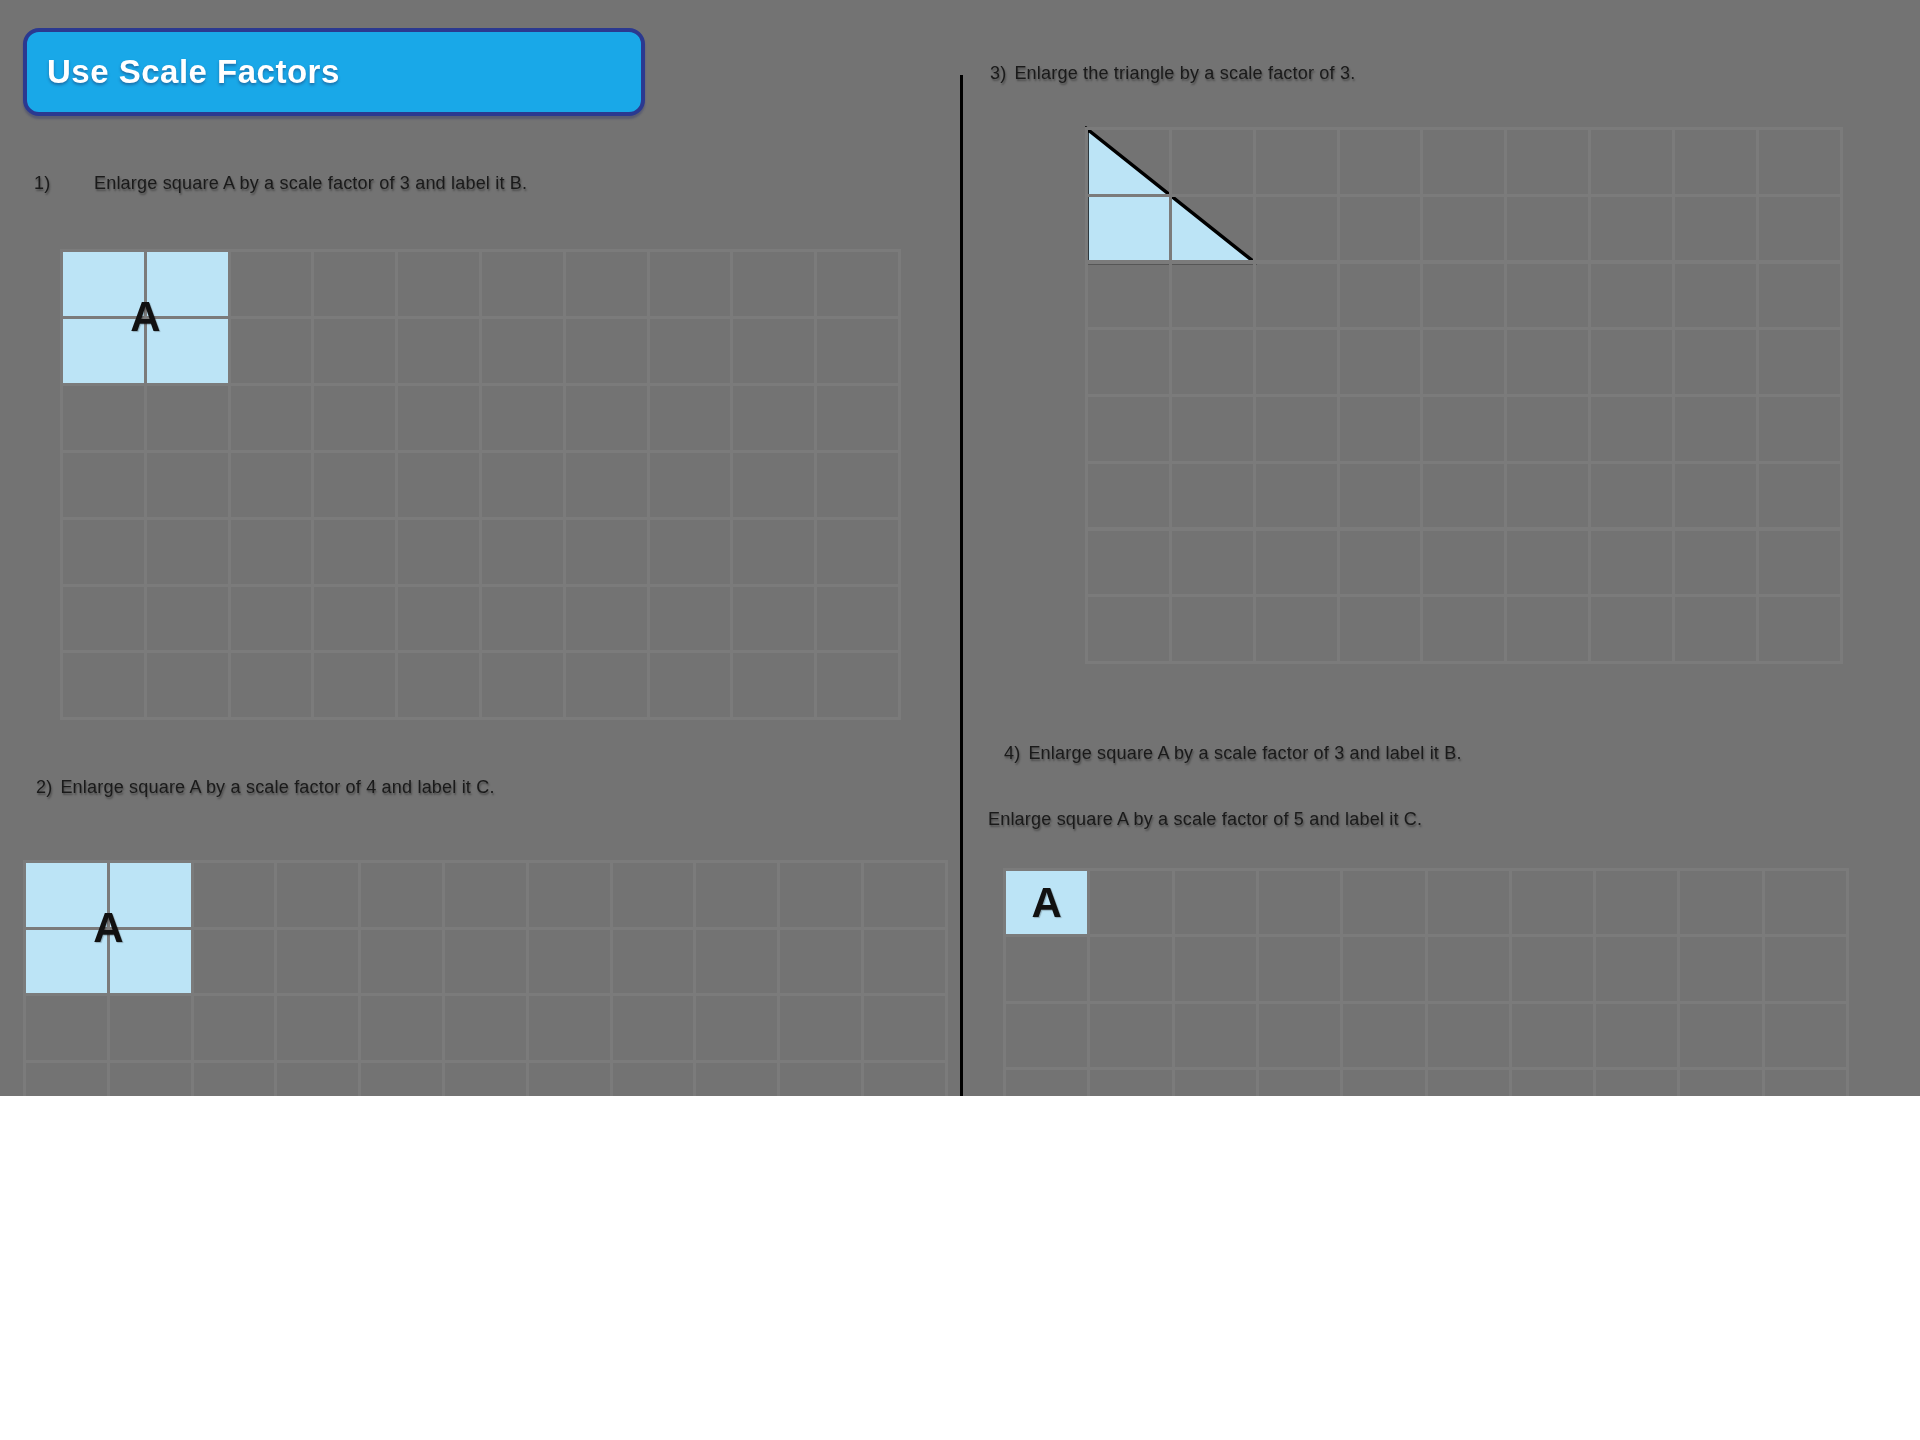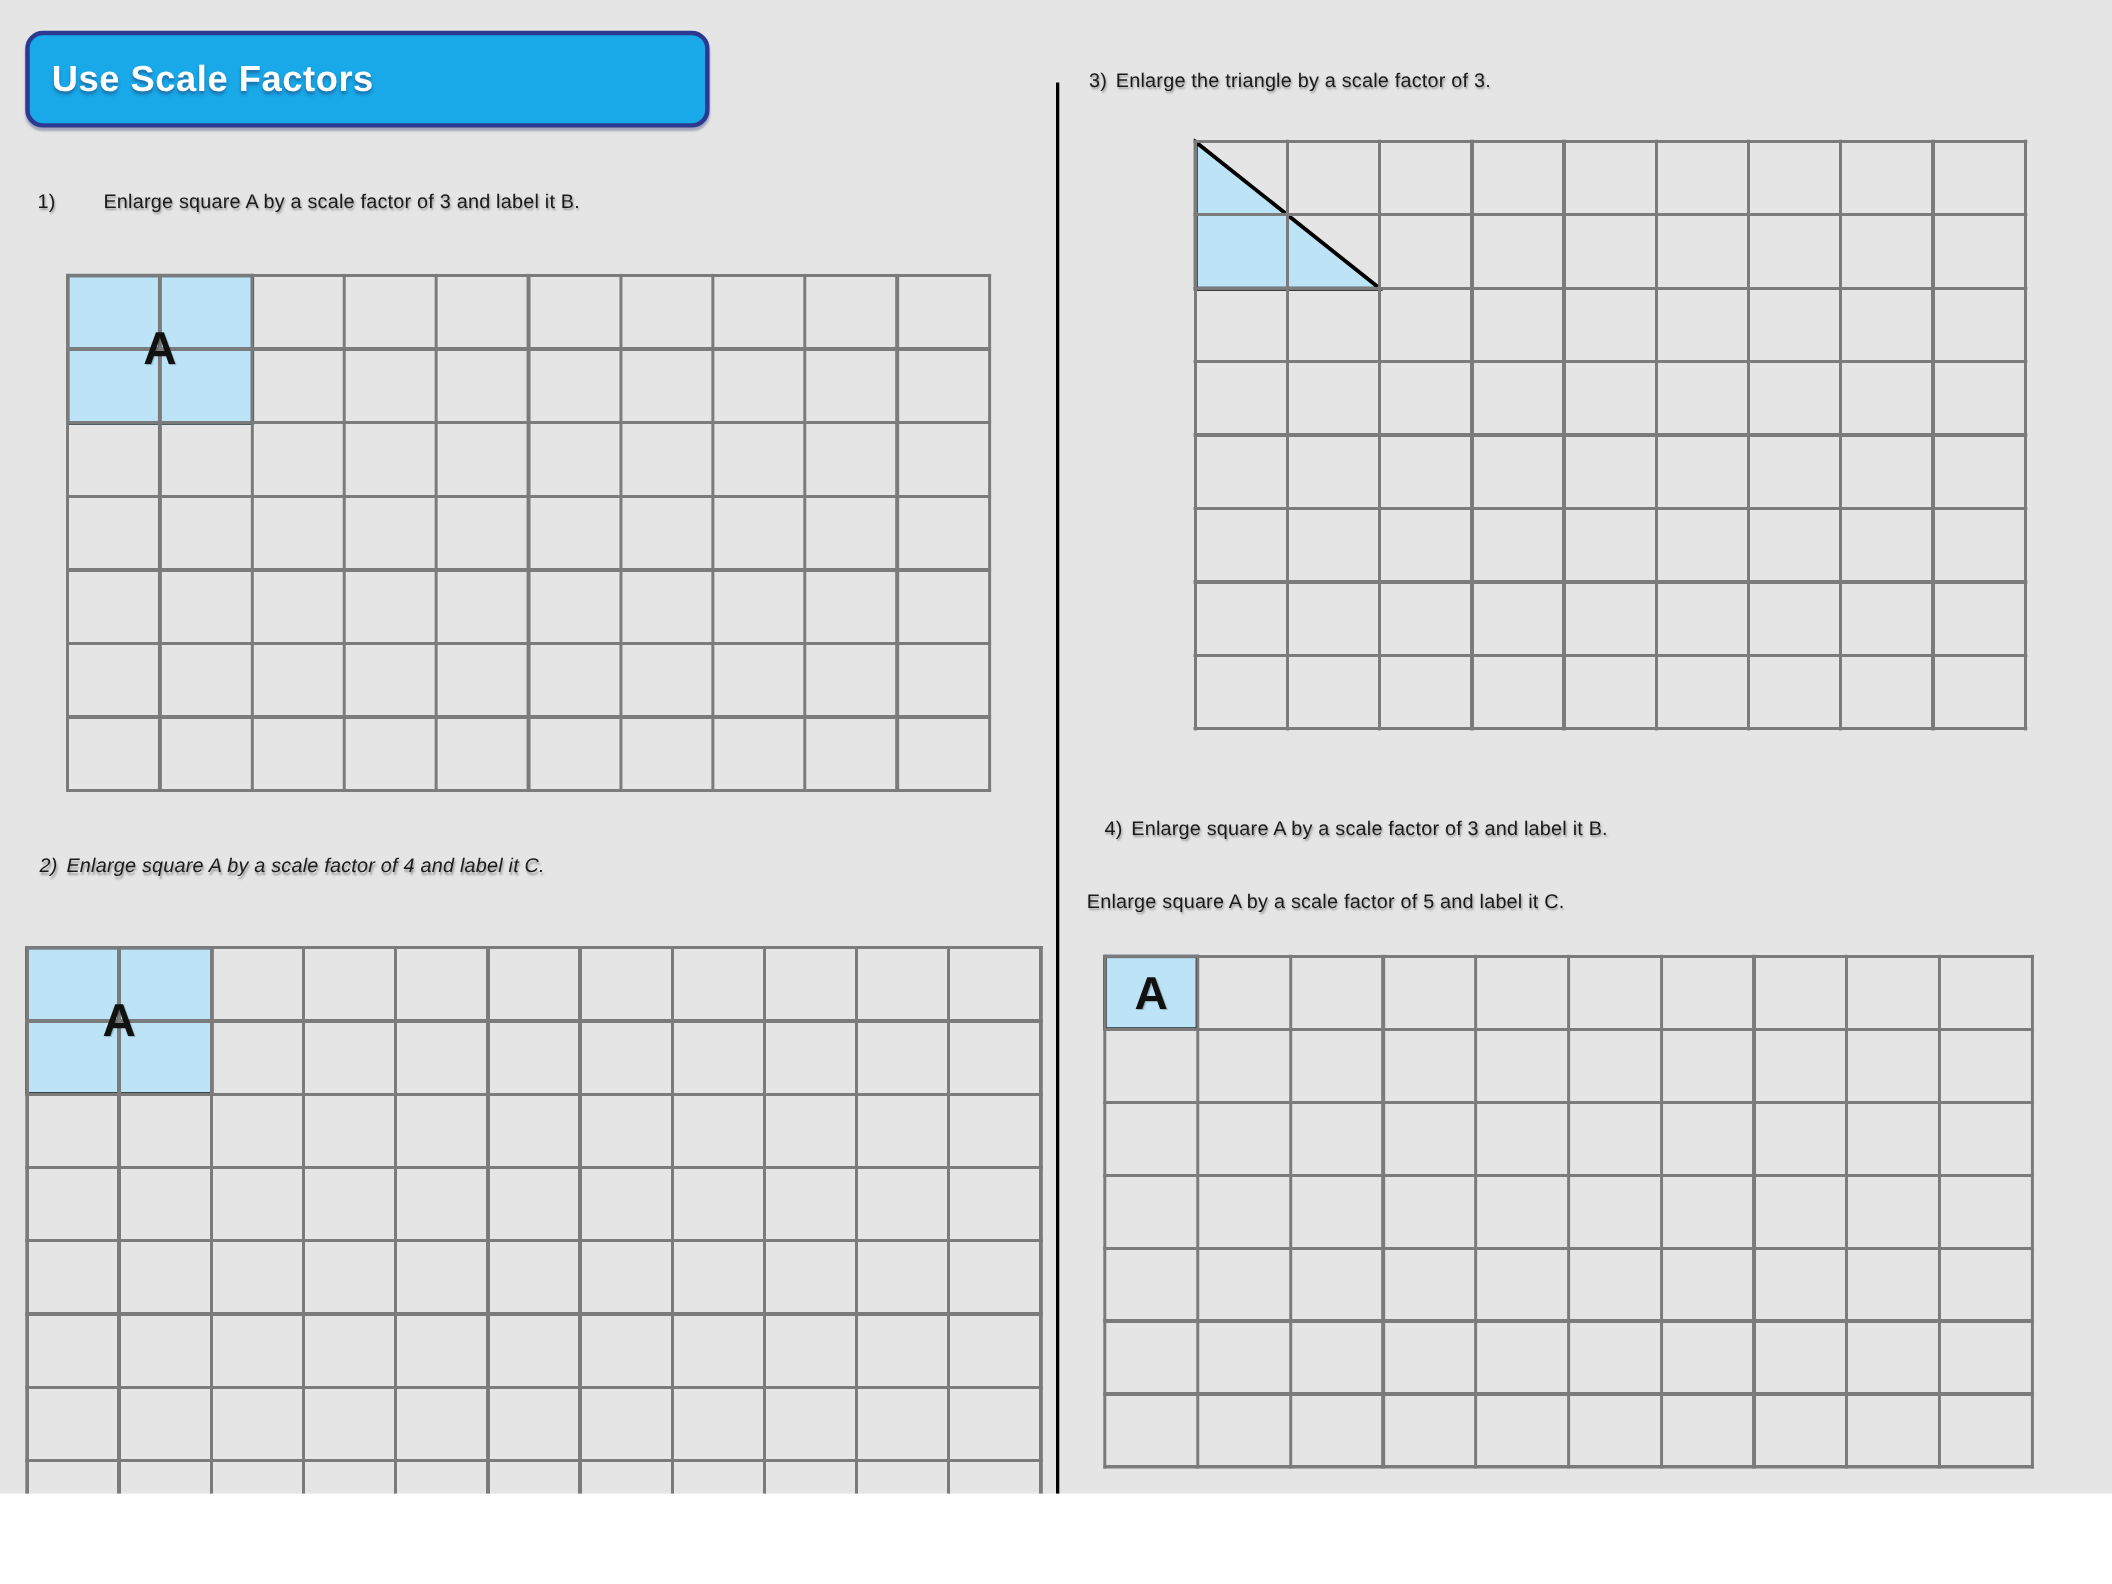--- a/index.html
+++ b/index.html
@@ -1,19 +1,19 @@
 <!DOCTYPE html>
 <html><head>
 <meta charset="utf-8">
 <style>
   html,body{margin:0;padding:0;background:#fff;}
   #page{
     position:relative;
-    width:1920px;height:1358px;
-    background:#e5e5e5;
+    width:1920px;height:1096px;
+    background:#737373;
     font-family:"Liberation Sans", sans-serif;
     overflow:hidden;
   }
   
   .banner{
     position:absolute;left:23px;top:28px;width:622px;height:88px;
     background:#19A8E8;
     border:4px solid #2B3990;
     border-radius:16px;
     box-sizing:border-box;
@@ -29,21 +29,21 @@
   }
   
   .problem-text{
     position:absolute;
     font-size:18px;color:#1a1a1a;
     line-height:30px;white-space:nowrap;
     letter-spacing:0.2px;
     text-shadow:1px 2px 2px rgba(0,0,0,0.35);
   }
   #p1{left:34px;top:168px;}
-  #p2{left:36px;top:772px;font-style:italic;}
+  #p2{left:36px;top:772px;}
   #p3{left:990px;top:58px;}
   #p4a{left:988px;top:738px;margin-left:16px;}
   #p4b{left:988px;top:804px;}
   #p1 .p-num{display:inline-block;width:52px;}
   .p-num{margin-right:8px;}
   
   .divider{
     position:absolute;left:960px;top:75px;
     width:2.5px;height:1293px;
     background:#000000;

